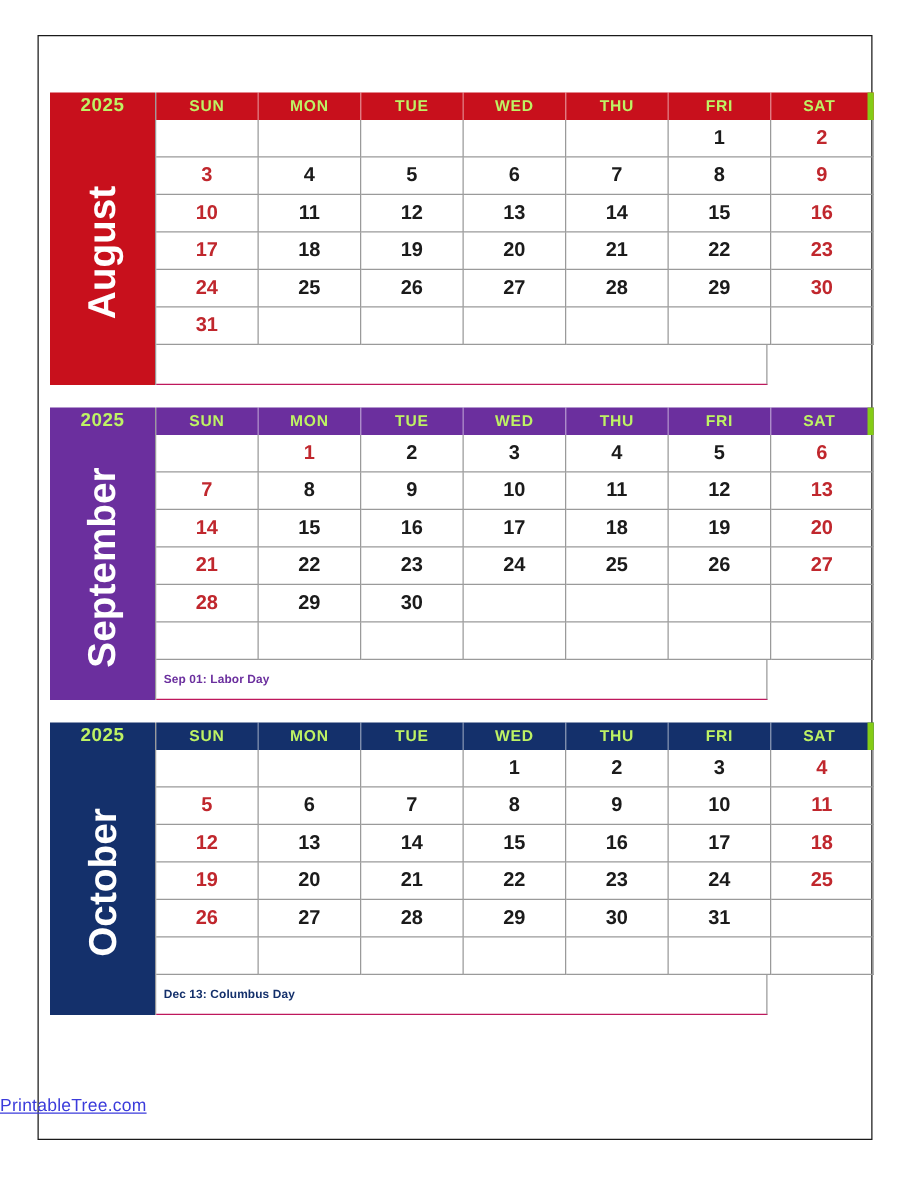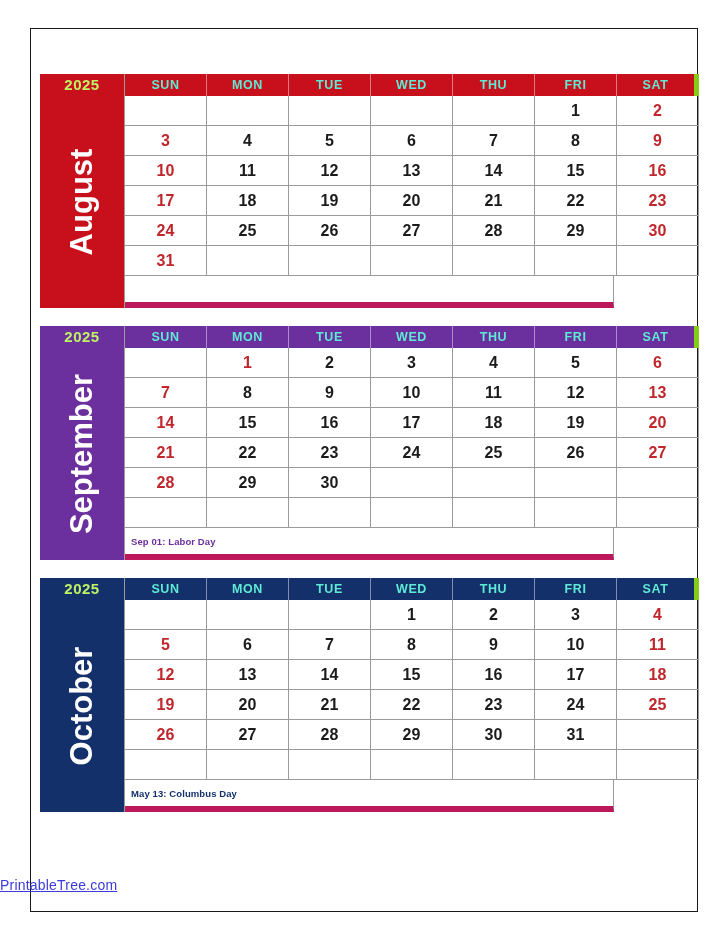--- a/index.html
+++ b/index.html
@@ -111,21 +111,21 @@
     width: 82px;
     box-sizing: border-box;
     border-right: 1px solid #9a9a9a;
     border-bottom: 1px solid #9a9a9a;
     text-align: center;
   }
 
   .head-row .cell {
     height: 22px;
     line-height: 22px;
-    color: #5eead4;
+    color: #bef264;
     font-size: 12.5px;
     font-weight: bold;
     letter-spacing: 0.6px;
     border-right: 1px solid rgba(255,255,255,0.45);
     border-bottom: none;
   }
   .head-row .cell:last-child { border-right: 5px solid #84cc16; }
 
   .date-row .cell {
     height: 30px;
@@ -134,21 +134,21 @@
     font-weight: bold;
     color: #1b1b1b;
   }
   .date-row .cell.weekend { color: #c0272d; }
 
   .note-row {
     width: 489px;
     height: 32px;
     box-sizing: border-box;
     border-right: 1px solid #9a9a9a;
-    border-bottom: 6px solid #be185d;
+    border-bottom: 1px solid #be185d;
     display: flex;
     align-items: center;
     padding-left: 6px;
     font-size: 9.5px;
     font-weight: bold;
     letter-spacing: 0.1px;
   }
 
   
   .m-august   .month-spine, .m-august   .head-row .cell { background: #c8101c; }
@@ -397,21 +397,21 @@
         </div>
         <div class="row date-row">
           <div class="cell weekend"></div>
           <div class="cell"></div>
           <div class="cell"></div>
           <div class="cell"></div>
           <div class="cell"></div>
           <div class="cell"></div>
           <div class="cell weekend"></div>
         </div>
-        <div class="note-row">May 13: Columbus Day</div>
+        <div class="note-row">Dec 13: Columbus Day</div>
       </div>
     </div>
 
   </div>
 
   <div class="footer">
     <a class="footer-link" href="#">PrintableTree.com</a>
   </div>
 
 </div>

